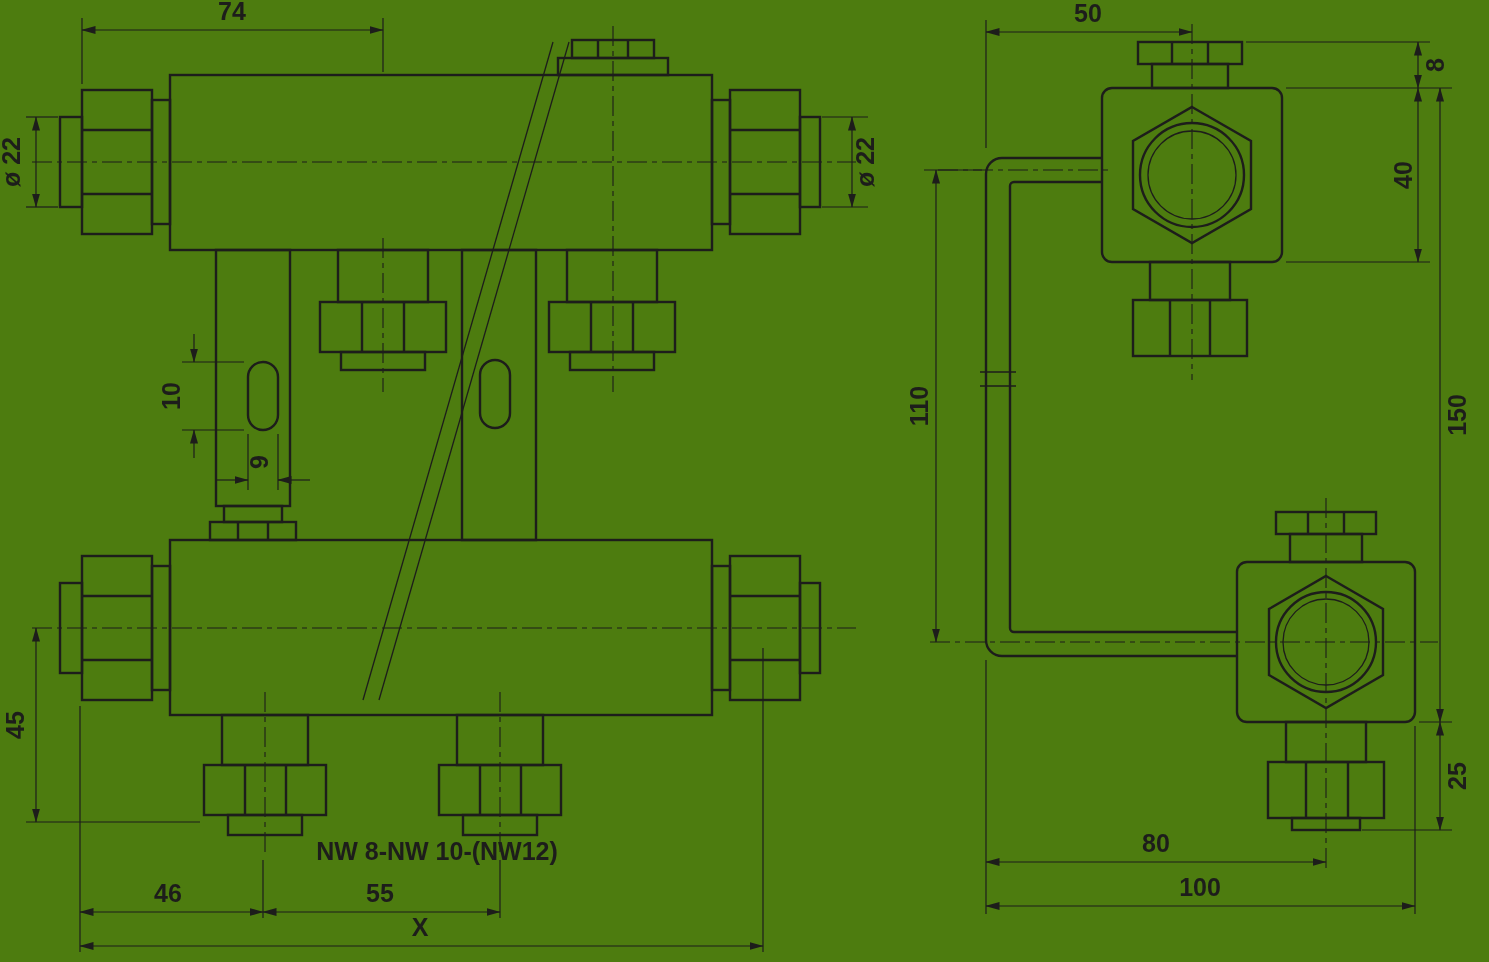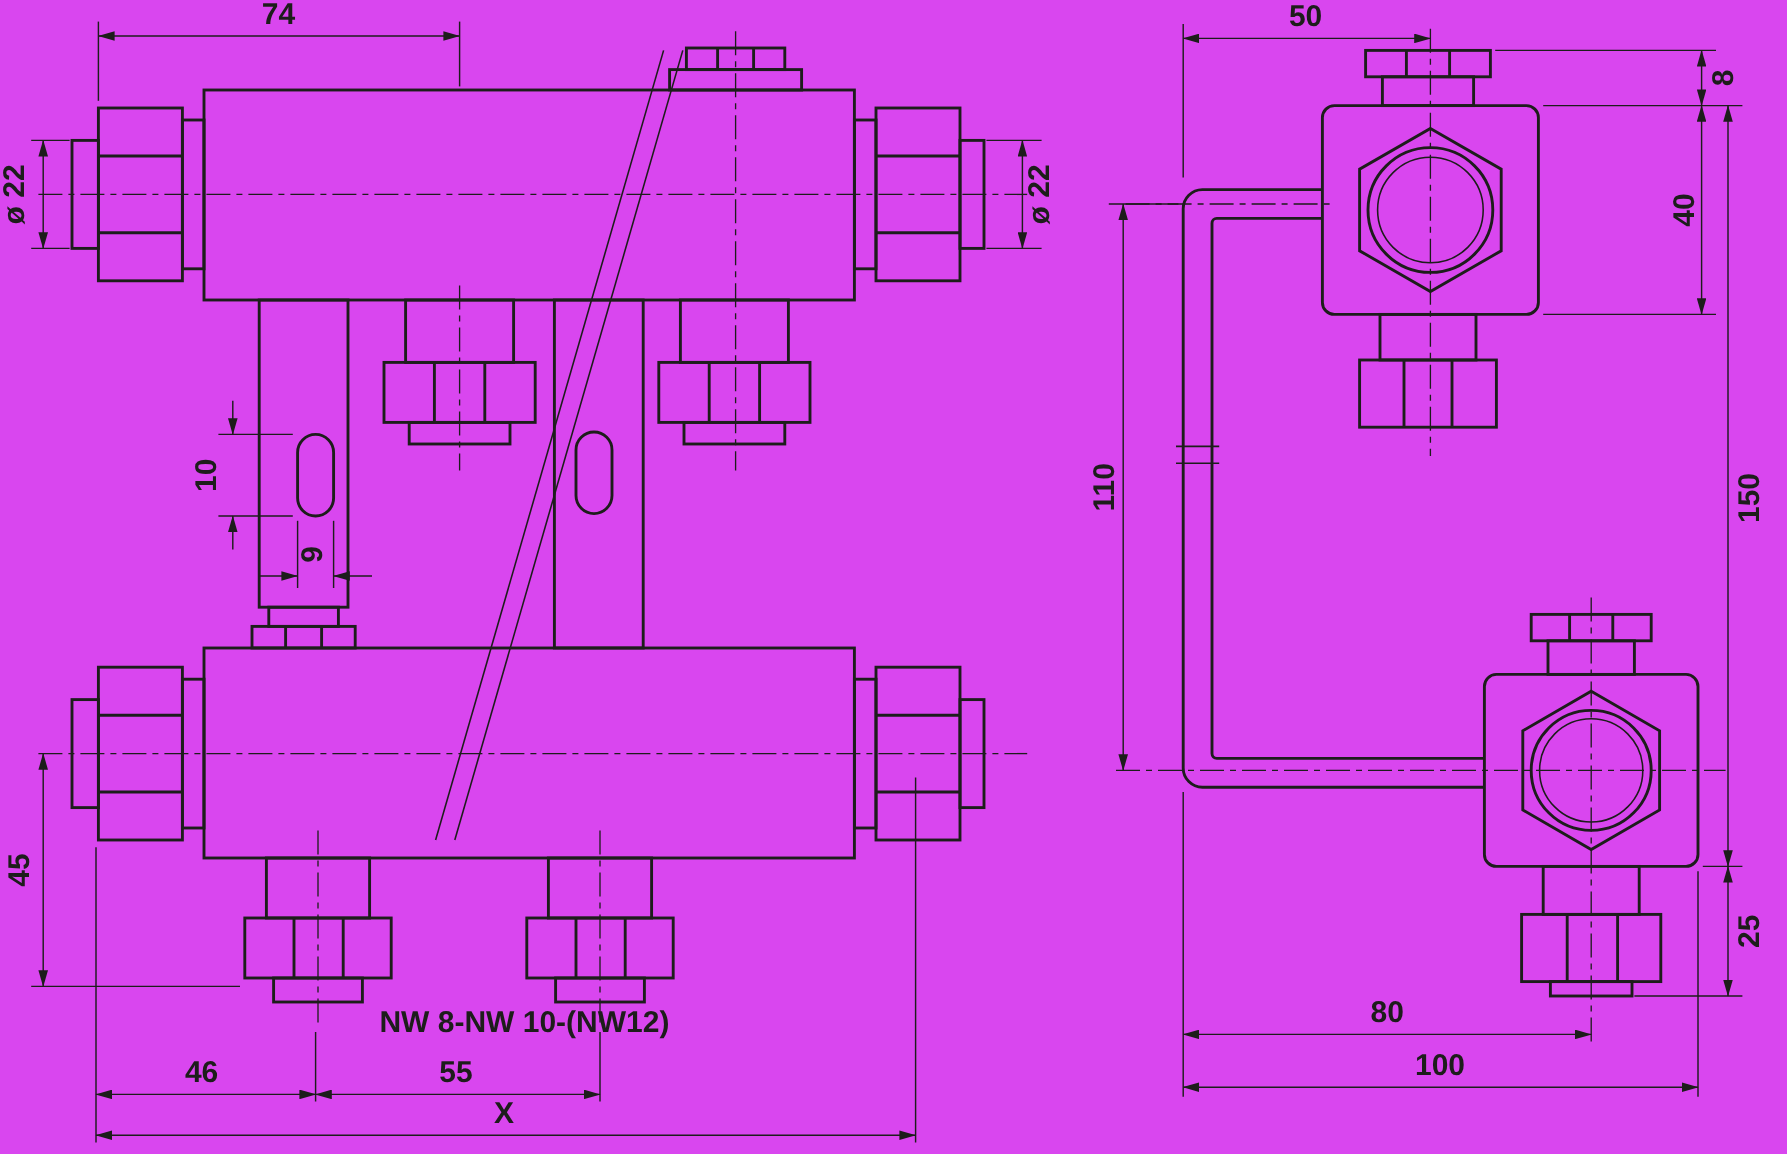--- a/index.html
+++ b/index.html
@@ -1,16 +1,16 @@
 <!DOCTYPE html>
 <html><head>
 <meta charset="utf-8">
 <style>
   html,body { margin:0; padding:0; background:#ffffff; }
-  .sheet { position:relative; width:1489px; height:962px; background:#d946ef; overflow:hidden; }
+  .sheet { position:relative; width:1489px; height:962px; background:#4d7c0f; overflow:hidden; }
   svg text {
     font-family:"Liberation Sans", sans-serif;
     font-weight:700;
     font-size:25px;
     fill:#1d1d1b;
     text-anchor:middle;
   }
   .ol  { fill:none; stroke:#1d1d1b; stroke-width:2.4; stroke-linejoin:miter; stroke-linecap:butt; }
   .tl  { fill:none; stroke:#1d1d1b; stroke-width:1.3; }
   .cl  { fill:none; stroke:#1d1d1b; stroke-width:1.1; stroke-dasharray:20 5 5 5; }

